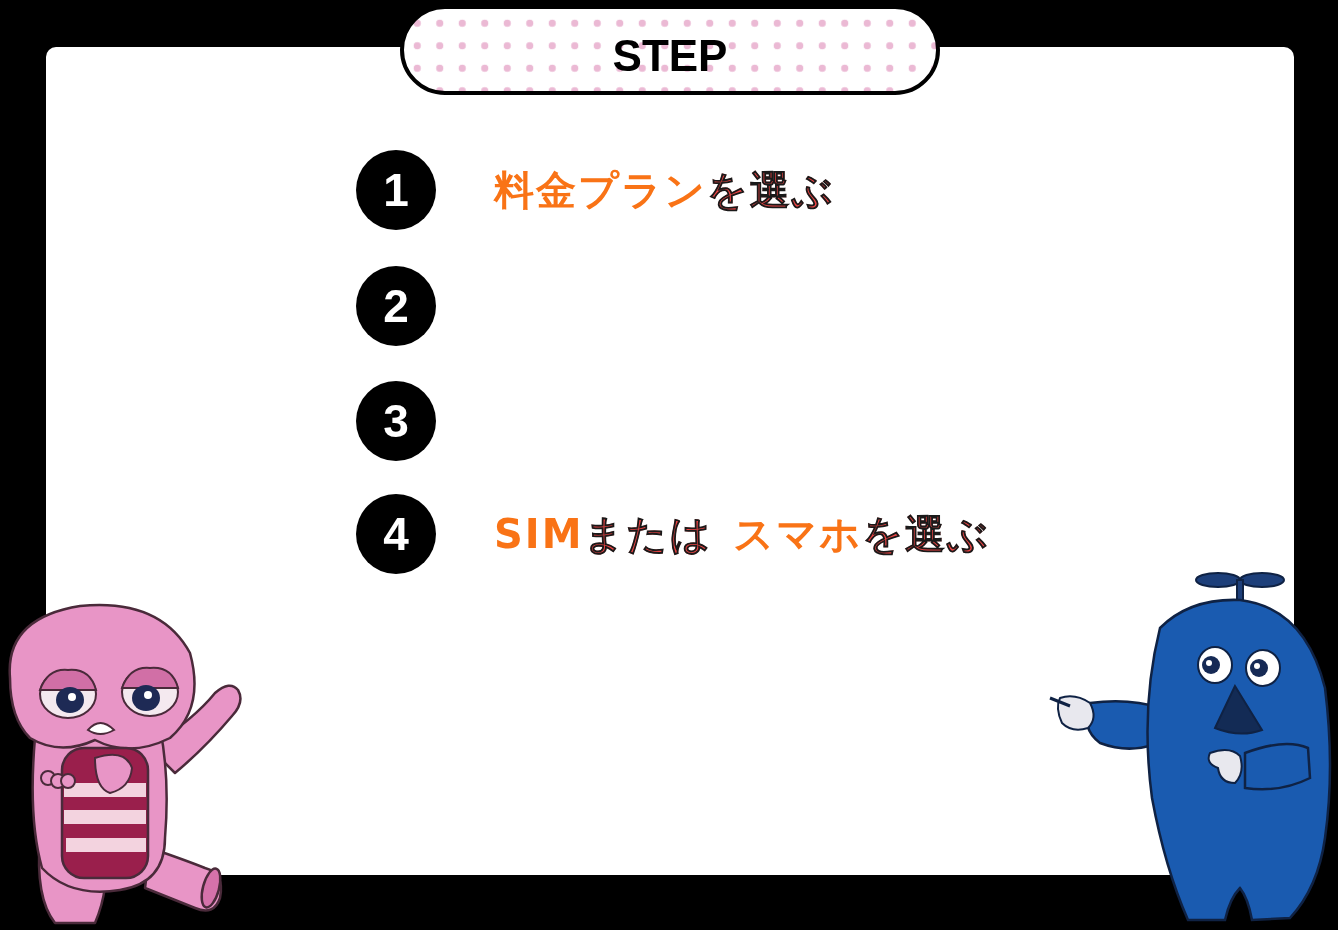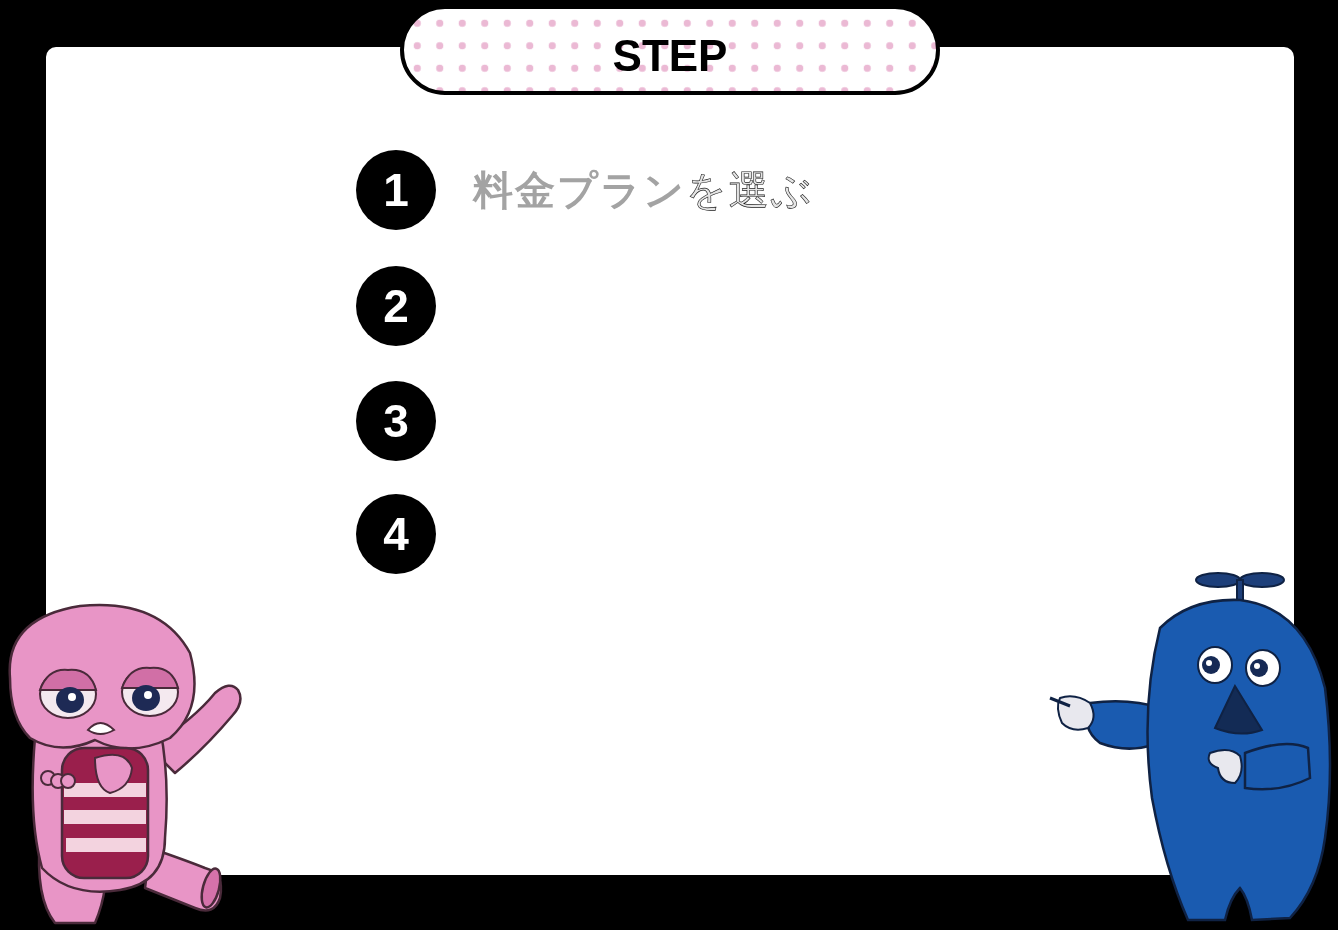--- a/index.html
+++ b/index.html
@@ -26,22 +26,22 @@
     .step { position: absolute; left: 356px; height: 80px; display: flex; align-items: center; }
     .step-num {
       width: 80px; height: 80px; border-radius: 50%; background: #000; color: #fff;
       display: flex; align-items: center; justify-content: center;
       font-family: "Liberation Sans", sans-serif; font-weight: 700; font-size: 46px;
     }
     .step-text {
       margin-left: 37px; font-size: 40px; font-weight: 700; color: #231815; letter-spacing: 2px;
       white-space: nowrap;
     }
-    .step-text .hl { color: #a3a3a3; }
-    .step-text .dark { color: #e5e5e5; font-weight: 400; -webkit-text-stroke: 0.6px #1a1a1a; }
+    .step-text .hl { color: #f97316; margin-left: 21px; }
+    .step-text .dark { color: #ef4444; font-weight: 700; -webkit-text-stroke: 0.6px #1a1a1a; }
     .mascot { position: absolute; z-index: 4; }
   </style>
 </head>
 <body>
 
 <div class="card"></div>
 
 <div class="badge">
   <span class="badge-label">STEP</span>
 </div>
@@ -54,20 +54,23 @@
     </div>
   </div>
   <div class="step" style="top:266px;">
     <div class="step-num">2</div>
   </div>
   <div class="step" style="top:381px;">
     <div class="step-num">3</div>
   </div>
   <div class="step" style="top:494px;">
     <div class="step-num">4</div>
+    <div class="step-text">
+      <span class="hl">SIM</span><span class="dark">または</span><span class="hl">スマホ</span><span class="dark">を選ぶ</span>
+    </div>
   </div>
 </div>
 
 <svg class="mascot" style="left:0; top:598px;" width="260" height="332" viewBox="0 0 260 332">
   <g stroke="#4a2a3a" stroke-width="2.5" stroke-linejoin="round">
 
     <path d="M150 150 Q195 120 215 95 Q230 82 238 92 Q245 104 232 118 Q205 150 175 175 Z" fill="#e895c6"></path>
 
     <path d="M40 240 Q35 300 55 325 L95 325 Q110 290 105 250 Z" fill="#e895c6"></path>
     <path d="M150 250 Q185 262 205 270 Q225 275 220 300 Q214 318 195 310 Q170 300 145 290 Z" fill="#e895c6"></path>

